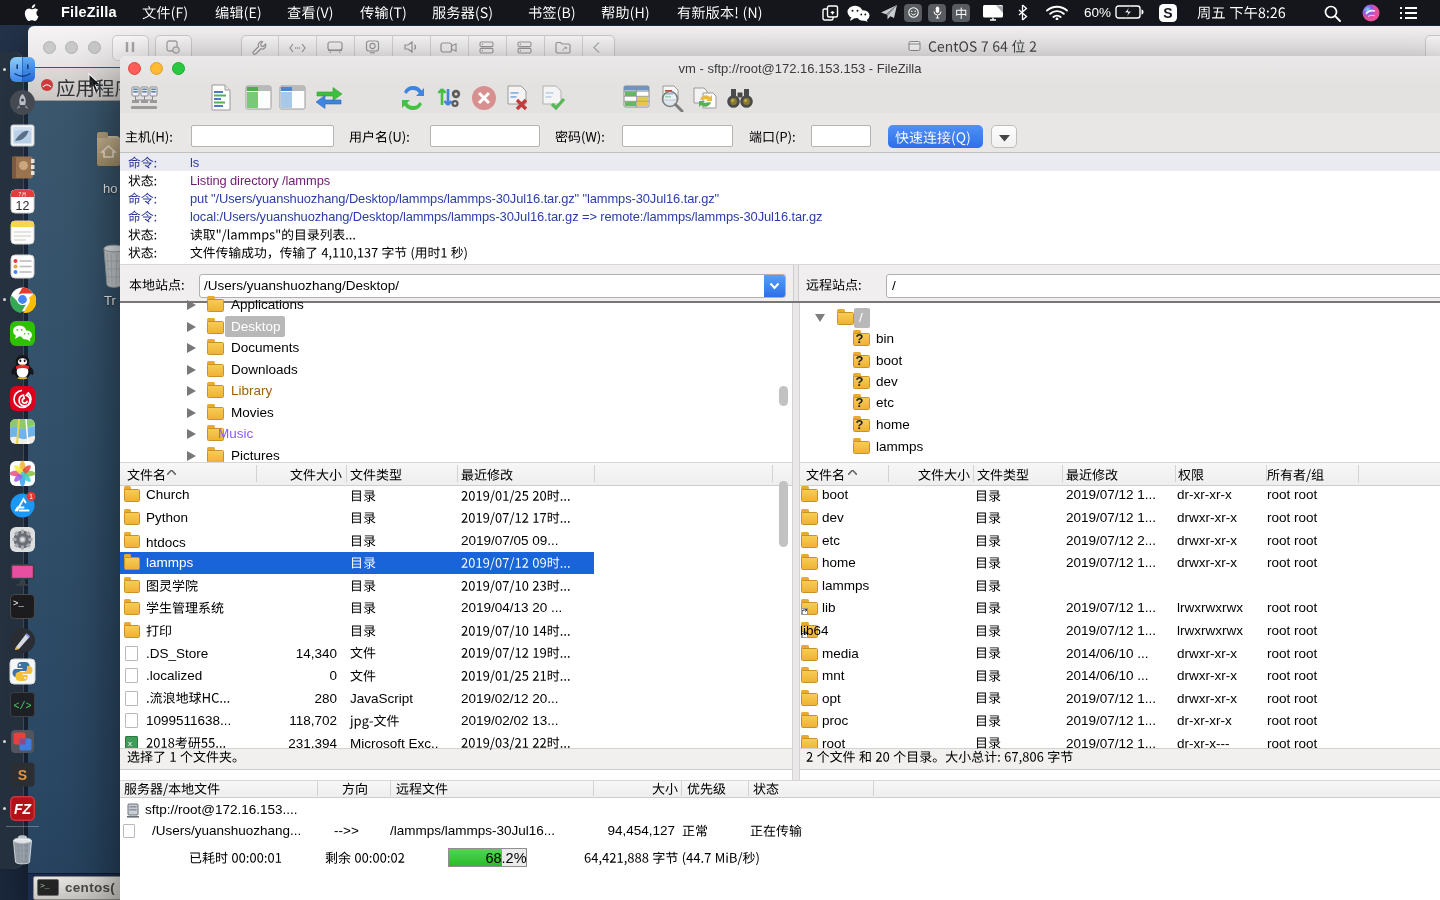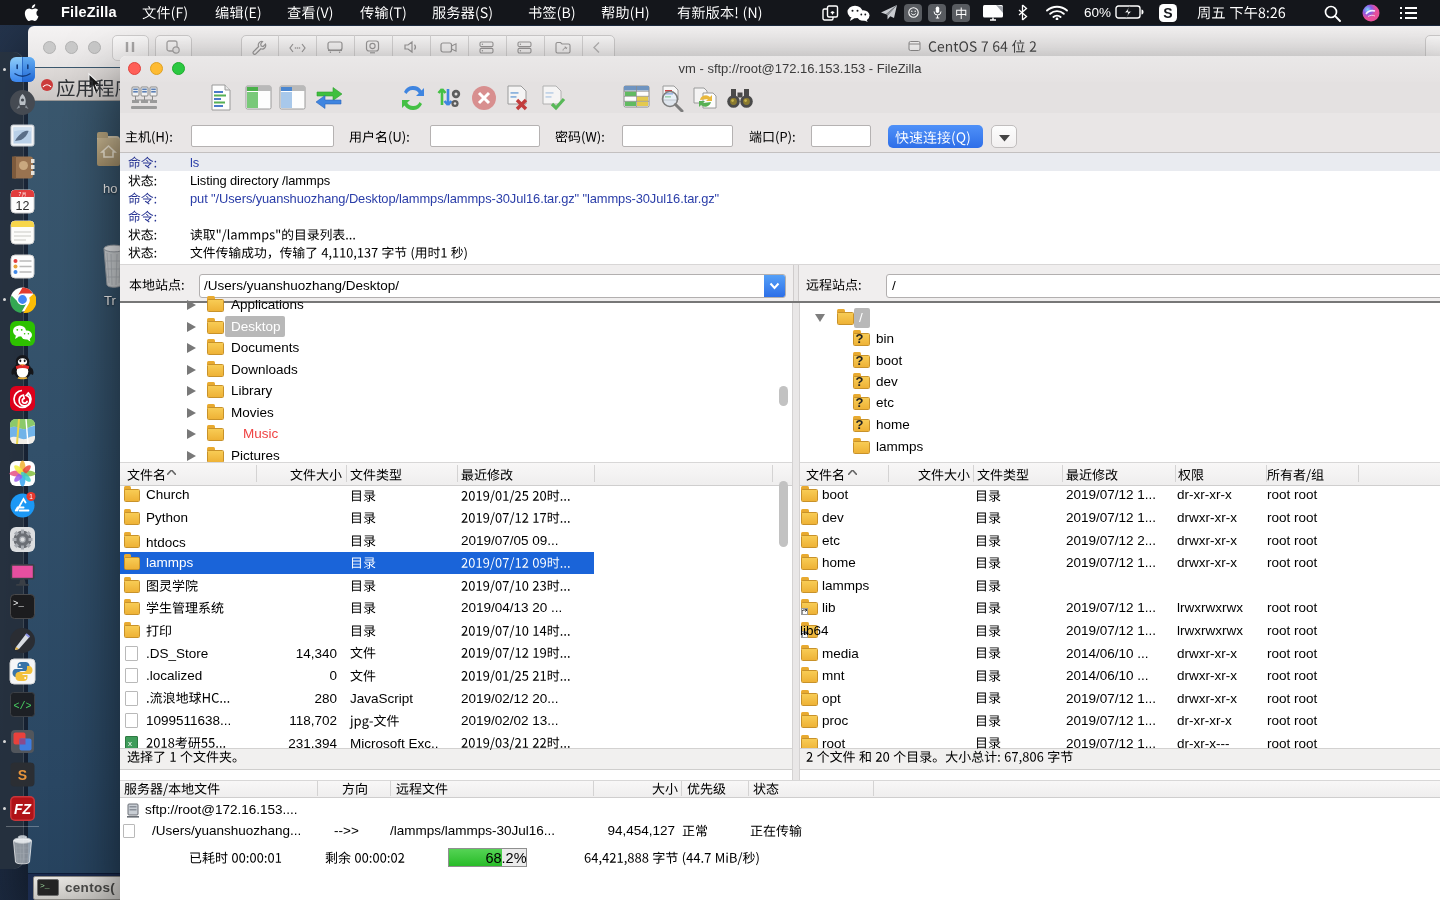--- a/index.html
+++ b/index.html
@@ -318,22 +318,23 @@
   <div id="qcbtn"></div>
   <div id="qcdd">
           <svg class="abs" style="left:6px;top:8px" width="13" height="8" viewBox="0 0 13 8">
             <path d="M1 1h11L6.5 7.5z" fill="#444"></path>
           </svg>
         </div>
  </div>
  <div id="fz-log">
   <div id="logsel"></div>
   <div class="lg" style="left:70px;top:1.5px;color:#2a3da8">ls</div>
-  <div class="lg" style="left:70px;top:19.5px;color:#000000">Listing directory /lammps</div>
+  <div class="lg" style="left:70px;top:19.5px;color:#701a75">Listing directory /lammps</div>
   <div class="lg" style="left:70px;top:37.5px;color:#2a3da8">put "/Users/yuanshuozhang/Desktop/lammps/lammps-30Jul16.tar.gz" "lammps-30Jul16.tar.gz"</div>
+  <div class="lg" style="left:70px;top:55.5px;color:#2a3da8">local:/Users/yuanshuozhang/Desktop/lammps/lammps-30Jul16.tar.gz =&gt; remote:/lammps/lammps-30Jul16.tar.gz</div>
  </div>
  <div id="fz-site">
         <div class="abs" style="left:673px;top:0;width:6px;height:38px;background:#e9e7e7;border-left:1px solid #cfcccc;border-right:1px solid #cfcccc;box-sizing:border-box"></div>
   <div class="combo" style="left:79px;width:587px">
           <div class="combobtn">
             <svg class="abs" style="left:5px;top:7px" width="11" height="8" viewBox="0 0 11 8">
               <path d="M1.5 1.5 5.5 6l4-4.5" stroke="#fff" stroke-width="2" fill="none"></path>
             </svg>
           </div>
         </div>
@@ -351,27 +352,27 @@
 <div class="fol" style="left:87px;top:17.6px"></div>
 <div class="txt" style="left:111px;top:15.6px;color:#fff">Desktop</div>
 <div class="tri" style="left:67px;top:40px"></div>
 <div class="fol" style="left:87px;top:39px"></div>
 <div class="txt" style="left:111px;top:37px;color:#000">Documents</div>
 <div class="tri" style="left:67px;top:61.5px"></div>
 <div class="fol" style="left:87px;top:60.5px"></div>
 <div class="txt" style="left:111px;top:58.5px;color:#000">Downloads</div>
 <div class="tri" style="left:67px;top:83px"></div>
 <div class="fol" style="left:87px;top:82px"></div>
-<div class="txt" style="left:111px;top:80px;color:#000000">Library</div>
+<div class="txt" style="left:111px;top:80px;color:#a16207">Library</div>
 <div class="tri" style="left:67px;top:104.5px"></div>
 <div class="fol" style="left:87px;top:103.5px"></div>
 <div class="txt" style="left:111px;top:101.5px;color:#000">Movies</div>
 <div class="tri" style="left:67px;top:126px"></div>
 <div class="fol" style="left:87px;top:125px"></div>
-<div class="txt" style="left:123px;top:123px;color:#ef4444">Music</div>
+<div class="txt" style="left:98px;top:123px;color:#8b5cf6">Music</div>
 <div class="tri" style="left:67px;top:147.5px"></div>
 <div class="fol" style="left:87px;top:146.5px"></div>
 <div class="txt" style="left:111px;top:144.5px;color:#000">Pictures</div>
 <div class="sbv" style="left:659px;top:83px;height:20px"></div>
 <div class="row-sel-g" style="left:734px;top:4.6px;width:16px;height:20px"></div>
 <div class="trid" style="left:695px;top:11px"></div>
 <div class="fol" style="left:717px;top:8.6px"></div>
 <div class="txt" style="left:739px;top:6.6px;color:#fff">/</div>
 <div class="fol" style="left:733px;top:30px"></div>
 <div class="txt" style="left:735.5px;top:27.5px;font-size:13px;font-weight:bold;color:#222">?</div>

